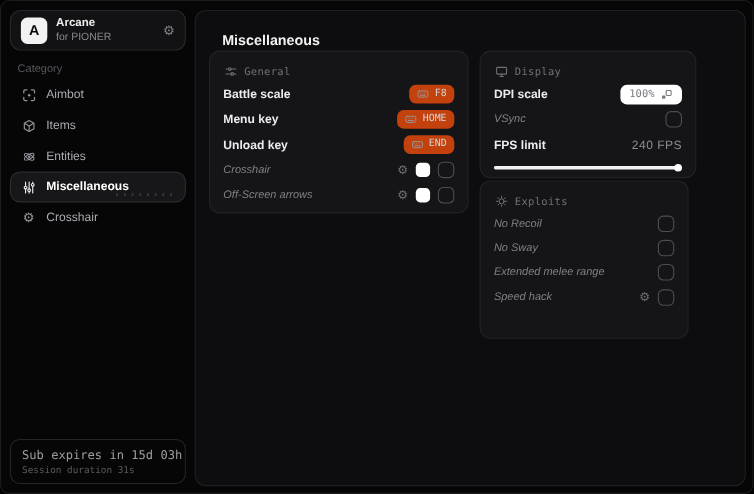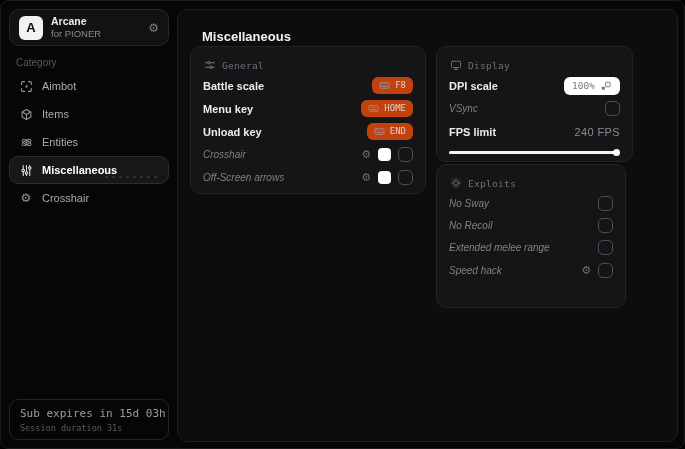--- a/index.html
+++ b/index.html
@@ -308,25 +308,25 @@
         <span class="ph-icon">
           <svg viewBox="0 0 16 16" width="12" height="12" fill="none" stroke="currentColor" stroke-width="1.2" stroke-linecap="round">
             <circle cx="8" cy="8" r="3"></circle>
             <path d="M8 1.8v2M8 12.2v2M1.8 8h2M12.2 8h2M3.6 3.6l1.4 1.4M11 11l1.4 1.4M12.4 3.6L11 5M5 11l-1.4 1.4"></path>
           </svg>
         </span>
         <span>Exploits</span>
       </header>
 
       <div class="row">
+        <span class="lbl-dim">No Recoil</span>
+        <span class="checkbox"></span>
+      </div>
+      <div class="row">
         <span class="lbl-dim">No Sway</span>
-        <span class="checkbox"></span>
-      </div>
-      <div class="row">
-        <span class="lbl-dim">No Recoil</span>
         <span class="checkbox"></span>
       </div>
       <div class="row">
         <span class="lbl-dim">Extended melee range</span>
         <span class="checkbox"></span>
       </div>
       <div class="row">
         <span class="lbl-dim">Speed hack</span>
         <span class="ctrl-group">
           <span class="gear-small gear-glyph">⚙</span>

